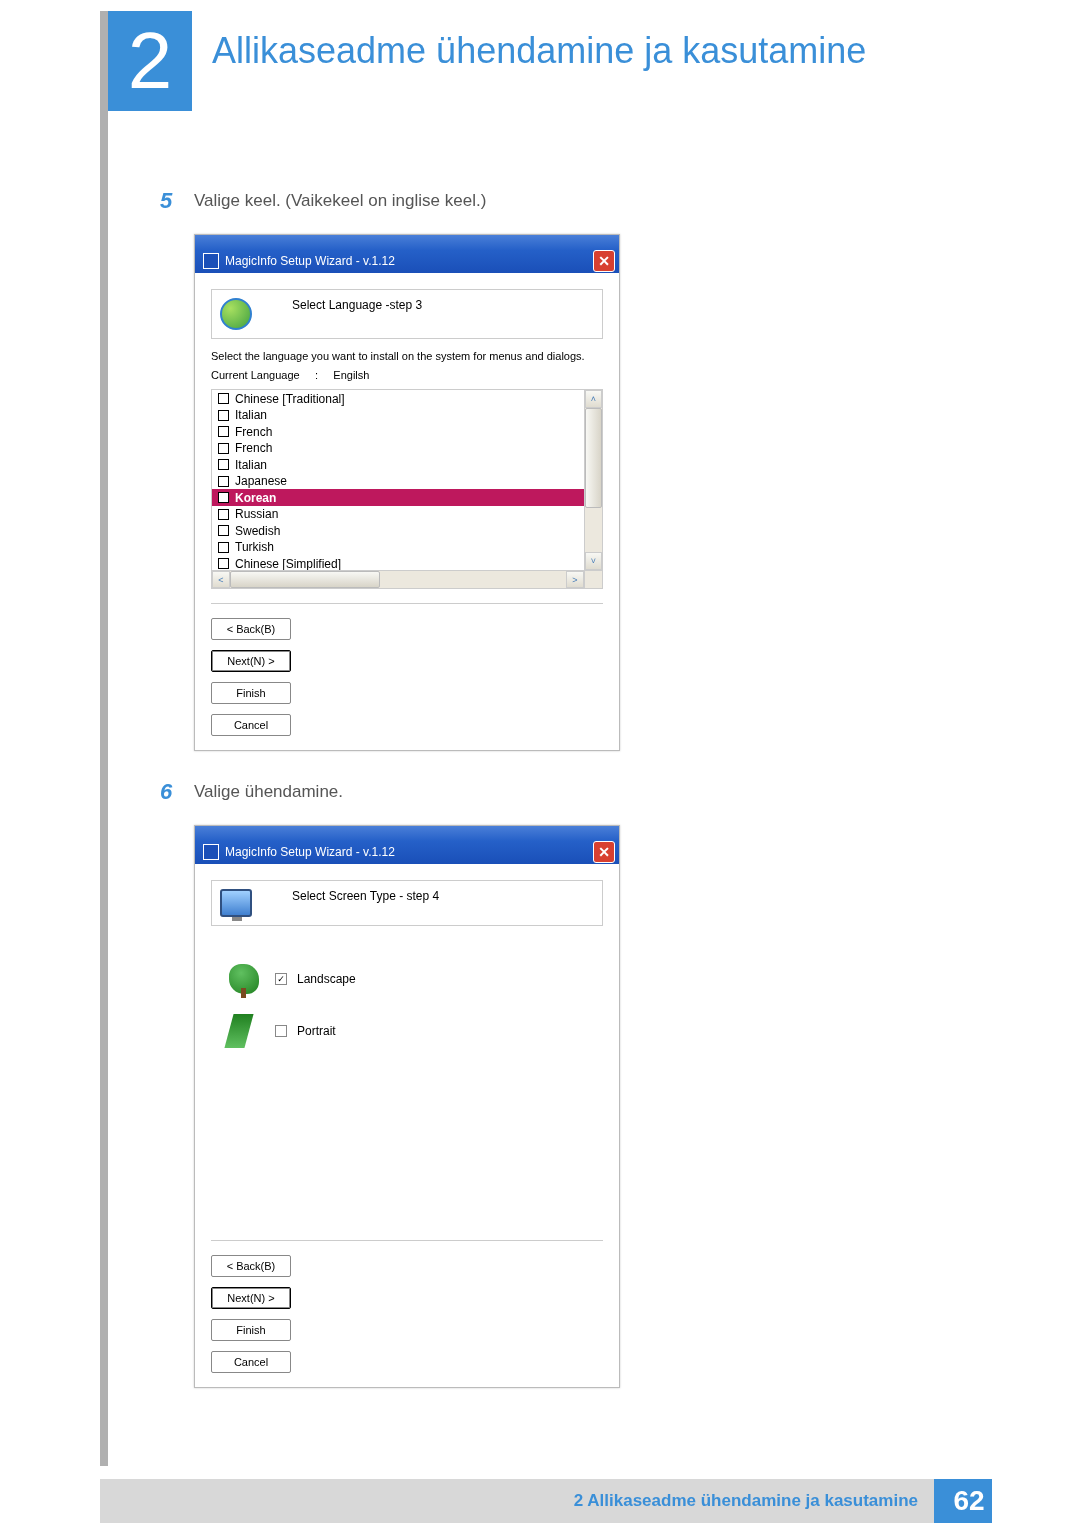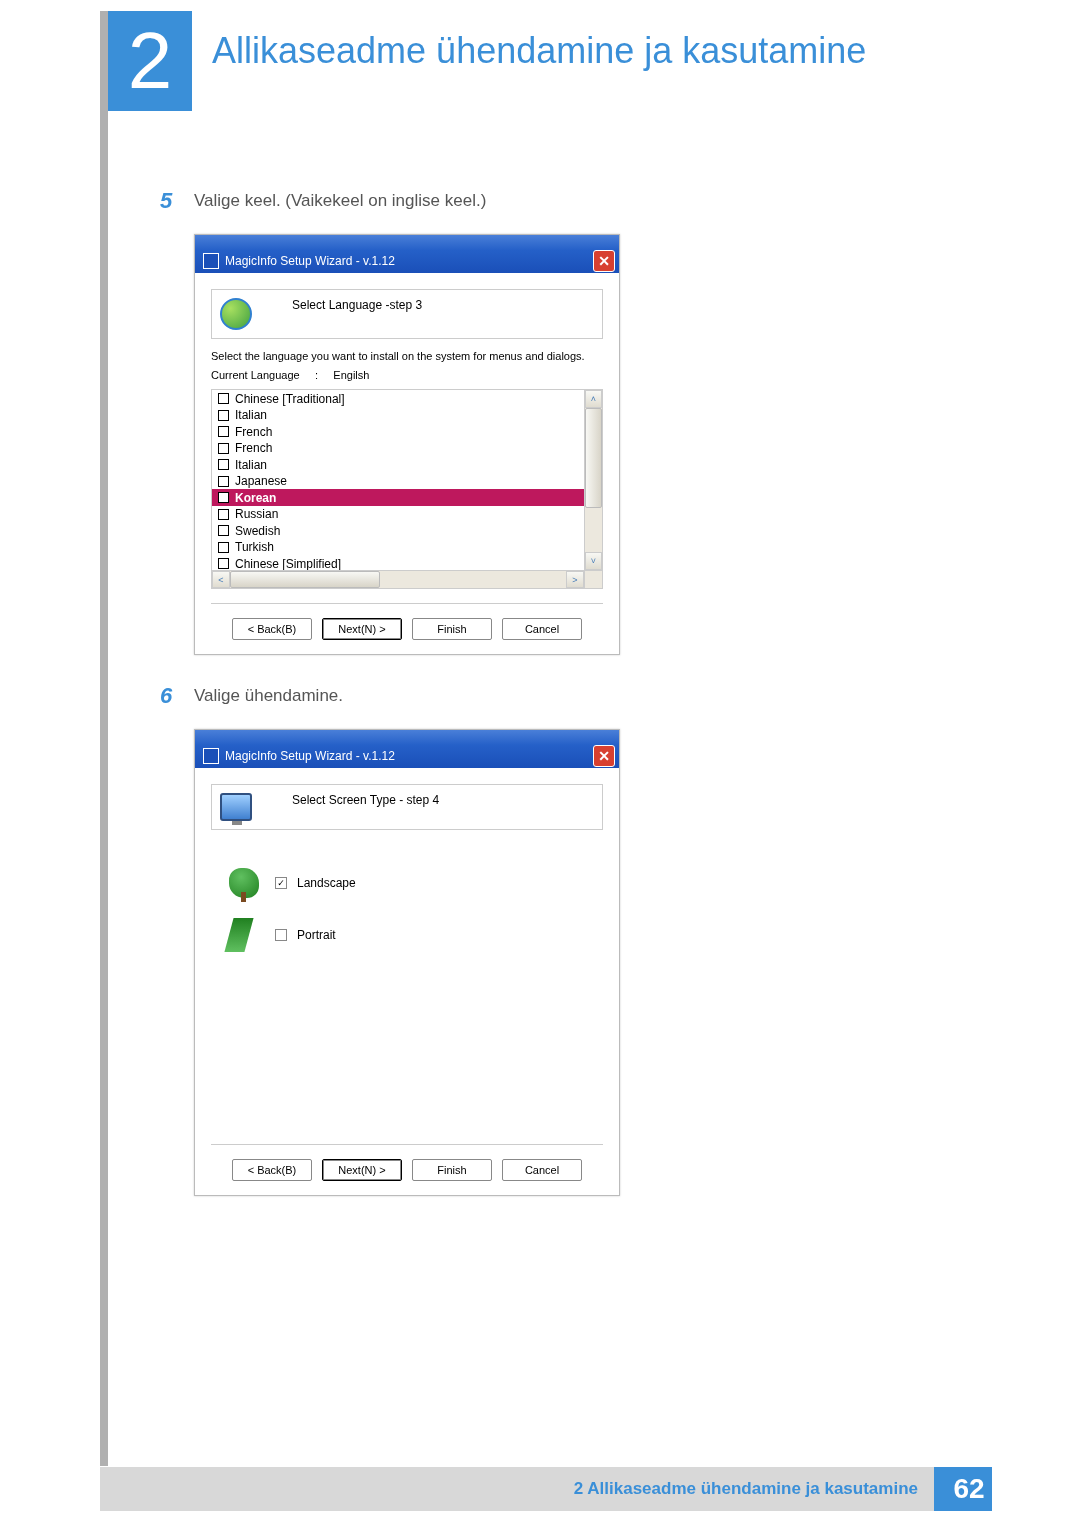--- a/index.html
+++ b/index.html
@@ -277,20 +277,21 @@
   }
   .hr {
     border-top: 1px solid #ccc;
     margin: 14px 0 10px 0;
   }
   .btn-row {
     display: flex;
     gap: 10px;
     justify-content: center;
     padding: 4px 0;
+    flex-direction: column;
   }
   .btn {
     font-size: 11px;
     padding: 4px 0;
     width: 80px;
     text-align: center;
     background: #fff;
     border: 1px solid #888;
     border-radius: 2px;
   }
@@ -340,21 +341,21 @@
     border: 1px solid #888;
     background: #fff;
     margin-right: 10px;
     display: flex;
     align-items: center;
     justify-content: center;
     font-size: 9px;
   }
   .footer {
     position: absolute;
-    bottom: 16px;
+    bottom: 4px;
     left: 0;
     width: 1080px;
     height: 44px;
     display: flex;
     justify-content: flex-end;
     align-items: stretch;
     padding-right: 88px;
   }
   .footer-label {
     background: #d8d8d8;

